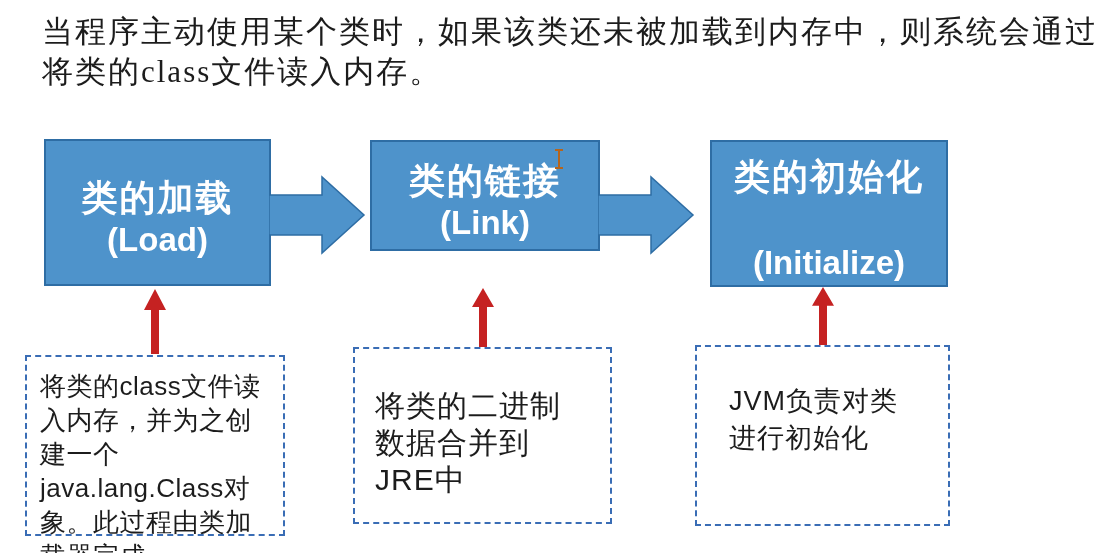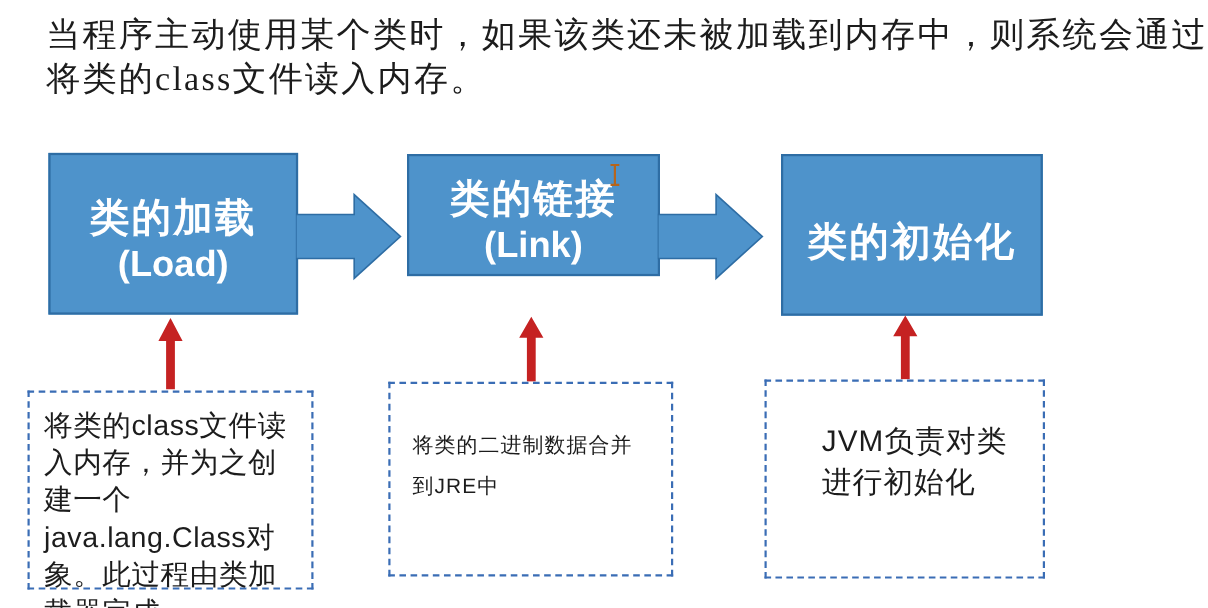--- a/index.html
+++ b/index.html
@@ -51,23 +51,23 @@
   .dashbox{
     position:absolute;
     border:2px dashed var(--dashed-border);
     box-sizing:border-box;
     color:var(--text-dark);
     background:#ffffff;
   }
   #dash-load{left:25px;top:355px;width:260px;height:181px;}
   #dash-load .desc{margin:12px 12px 0 13px;font-size:26px;line-height:34px;letter-spacing:0.5px;}
   #dash-link{left:353px;top:347px;width:259px;height:177px;}
-  #dash-link .desc{margin:38px 0 0 20px;width:207px;font-size:19px;line-height:37px;letter-spacing:1px;}
+  #dash-link .desc{margin:38px 0 0 20px;width:207px;font-size:30px;line-height:37px;letter-spacing:1px;}
   #dash-init{left:695px;top:345px;width:255px;height:181px;}
-  #dash-init .desc{margin:36px 0 0 50px;width:178px;font-size:27px;line-height:37px;letter-spacing:1px;}
+  #dash-init .desc{margin:36px 0 0 32px;width:178px;font-size:27px;line-height:37px;letter-spacing:1px;}
   
   .ibeam{position:absolute;left:552px;top:148px;}
   .ibeam path{stroke:var(--ibeam);stroke-width:2;fill:none;}
 </style>
 </head>
 <body>
 
 <div class="stage">
 
   <div class="intro">
@@ -88,20 +88,21 @@
     <div class="zh">类的链接</div>
     <div class="en">(Link)</div>
   </div>
 
   <svg class="harrow" id="harrow-2" width="98" height="86" viewBox="0 0 98 86">
     <polygon points="0,23 53,23 53,5 95,43 53,81 53,63 0,63"></polygon>
   </svg>
 
   <div class="bluebox" id="box-init">
     <div class="zh">类的初始化</div>
+    <div class="en">(Initialize)</div>
   </div>
 
   <svg class="uparrow" id="uparrow-1" width="26" height="66" viewBox="0 0 26 66" preserveAspectRatio="none">
     <polygon points="13,1 24,22 17,22 17,66 9,66 9,22 2,22"></polygon>
   </svg>
   <svg class="uparrow" id="uparrow-2" width="26" height="60" viewBox="0 0 26 66" preserveAspectRatio="none">
     <polygon points="13,1 24,22 17,22 17,66 9,66 9,22 2,22"></polygon>
   </svg>
   <svg class="uparrow" id="uparrow-3" width="26" height="59" viewBox="0 0 26 66" preserveAspectRatio="none">
     <polygon points="13,1 24,22 17,22 17,66 9,66 9,22 2,22"></polygon>

